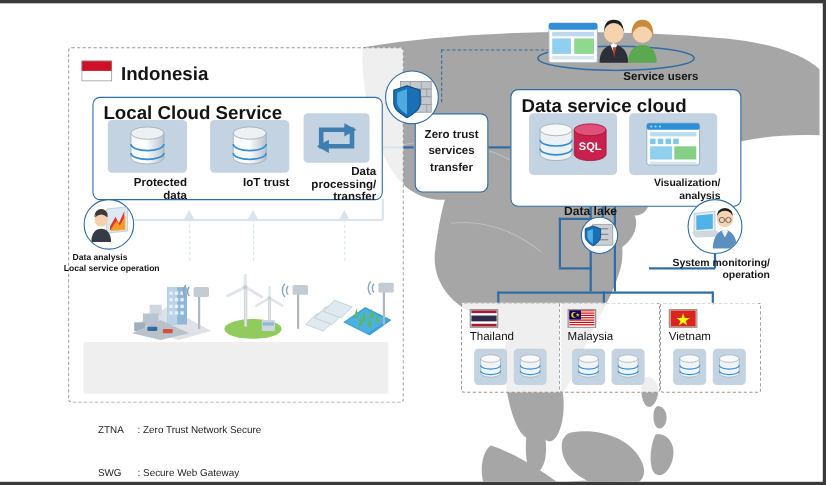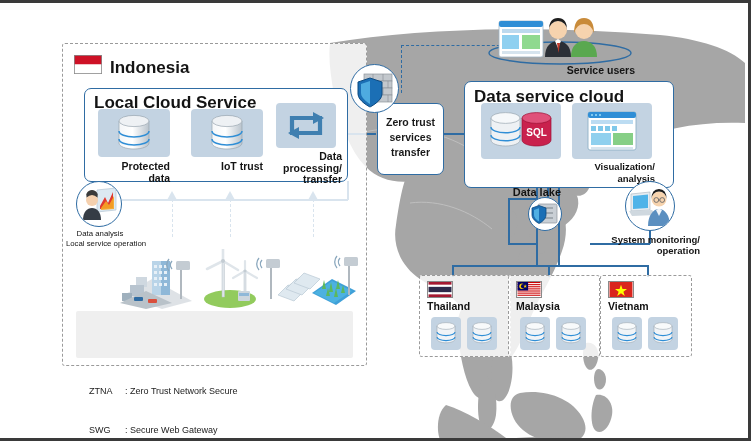--- a/index.html
+++ b/index.html
@@ -36,39 +36,39 @@
     display:flex;align-items:center;justify-content:center;
   }
   .caption{
     font-size:10.5px;font-weight:bold;color:#141414;text-align:right;
     line-height:11.5px;z-index:6;
   }
   .panel-title{
     font-size:17px;font-weight:bold;color:#141414;z-index:6;
   }
   .small-label{
-    font-size:7.8px;font-weight:normal;color:#141414;text-align:center;
+    font-size:7.8px;font-weight:bold;color:#141414;text-align:left;
     line-height:9.5px;z-index:6;
   }
   .circle-badge{
     border:1.6px solid #2f6ca3;background:#ffffff;border-radius:50%;
     box-sizing:border-box;z-index:8;overflow:hidden;
     display:flex;align-items:center;justify-content:center;
   }
   .conn{background:#2f6ca3;z-index:2;}
   .conn-v{width:1.6px;}
   .conn-h{height:1.6px;}
   .dash-v{
     width:0;border-left:1.6px dashed #2f6ca3;z-index:2;
   }
   .dash-h{
     height:0;border-top:1.6px dashed #2f6ca3;z-index:2;
   }
   .flag{border:0.8px solid #8a8a8a;box-sizing:border-box;z-index:6;}
-  .country-name{font-size:10.5px;font-weight:bold;color:#111;z-index:6;}
+  .country-name{font-size:10.5px;font-weight:normal;color:#111;z-index:6;}
   .legend-box{
     background:#efefef;border-radius:2px;z-index:5;box-sizing:border-box;
   }
   .legend-item{
     font-size:8.6px;font-weight:bold;color:#141414;line-height:11px;
   }
   .abbr-row{font-size:9px;color:#222;line-height:13px;white-space:pre;}
   .abbr-key{display:inline-block;width:36px;}
 </style>
 </head>

